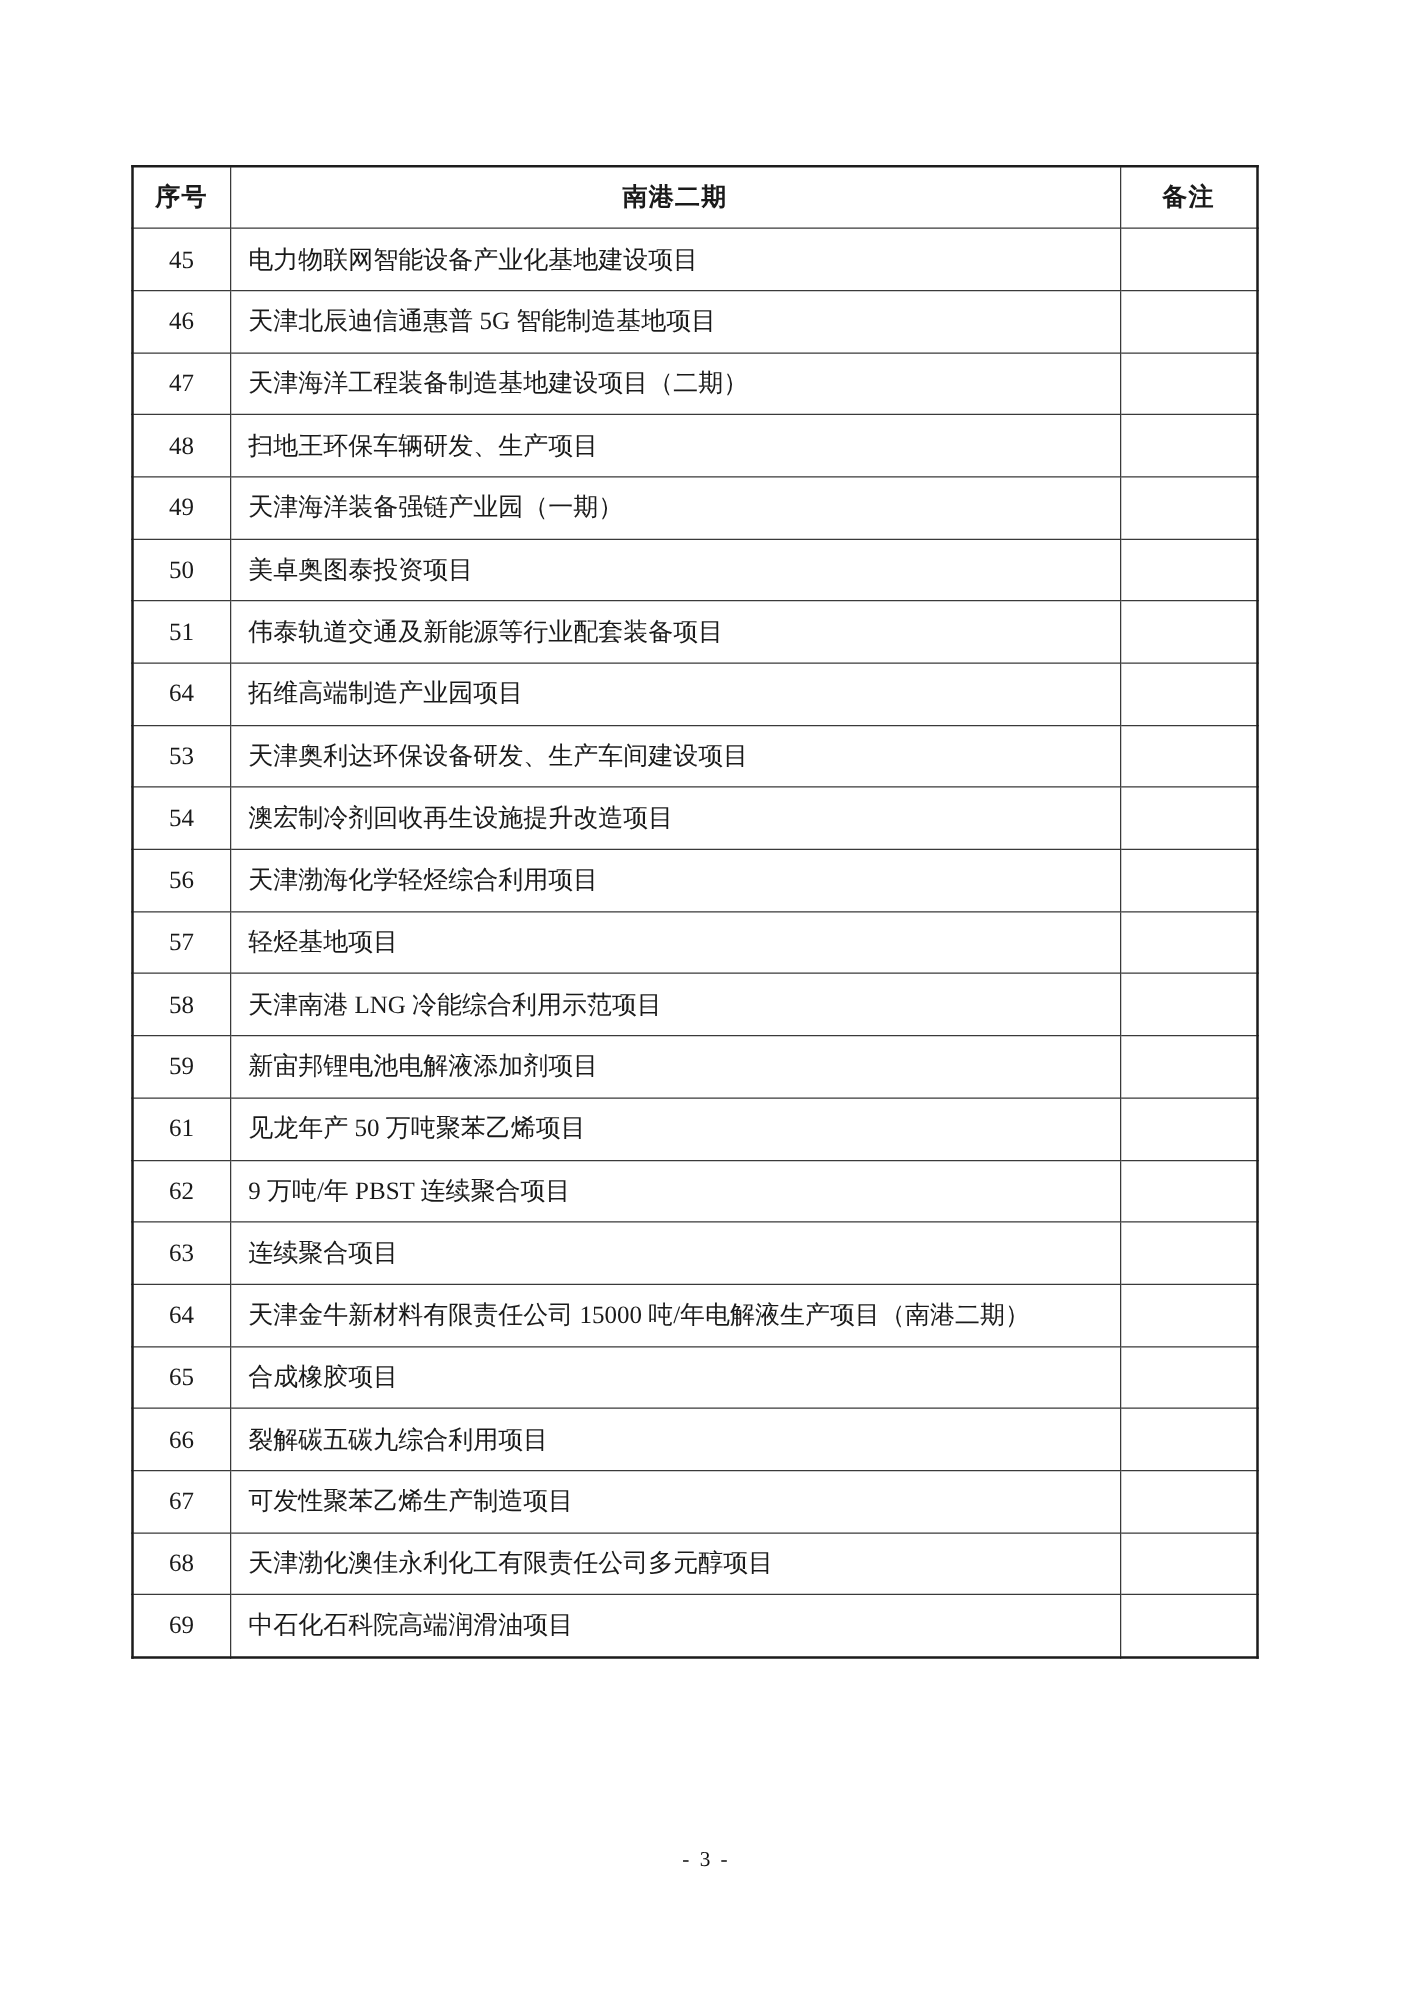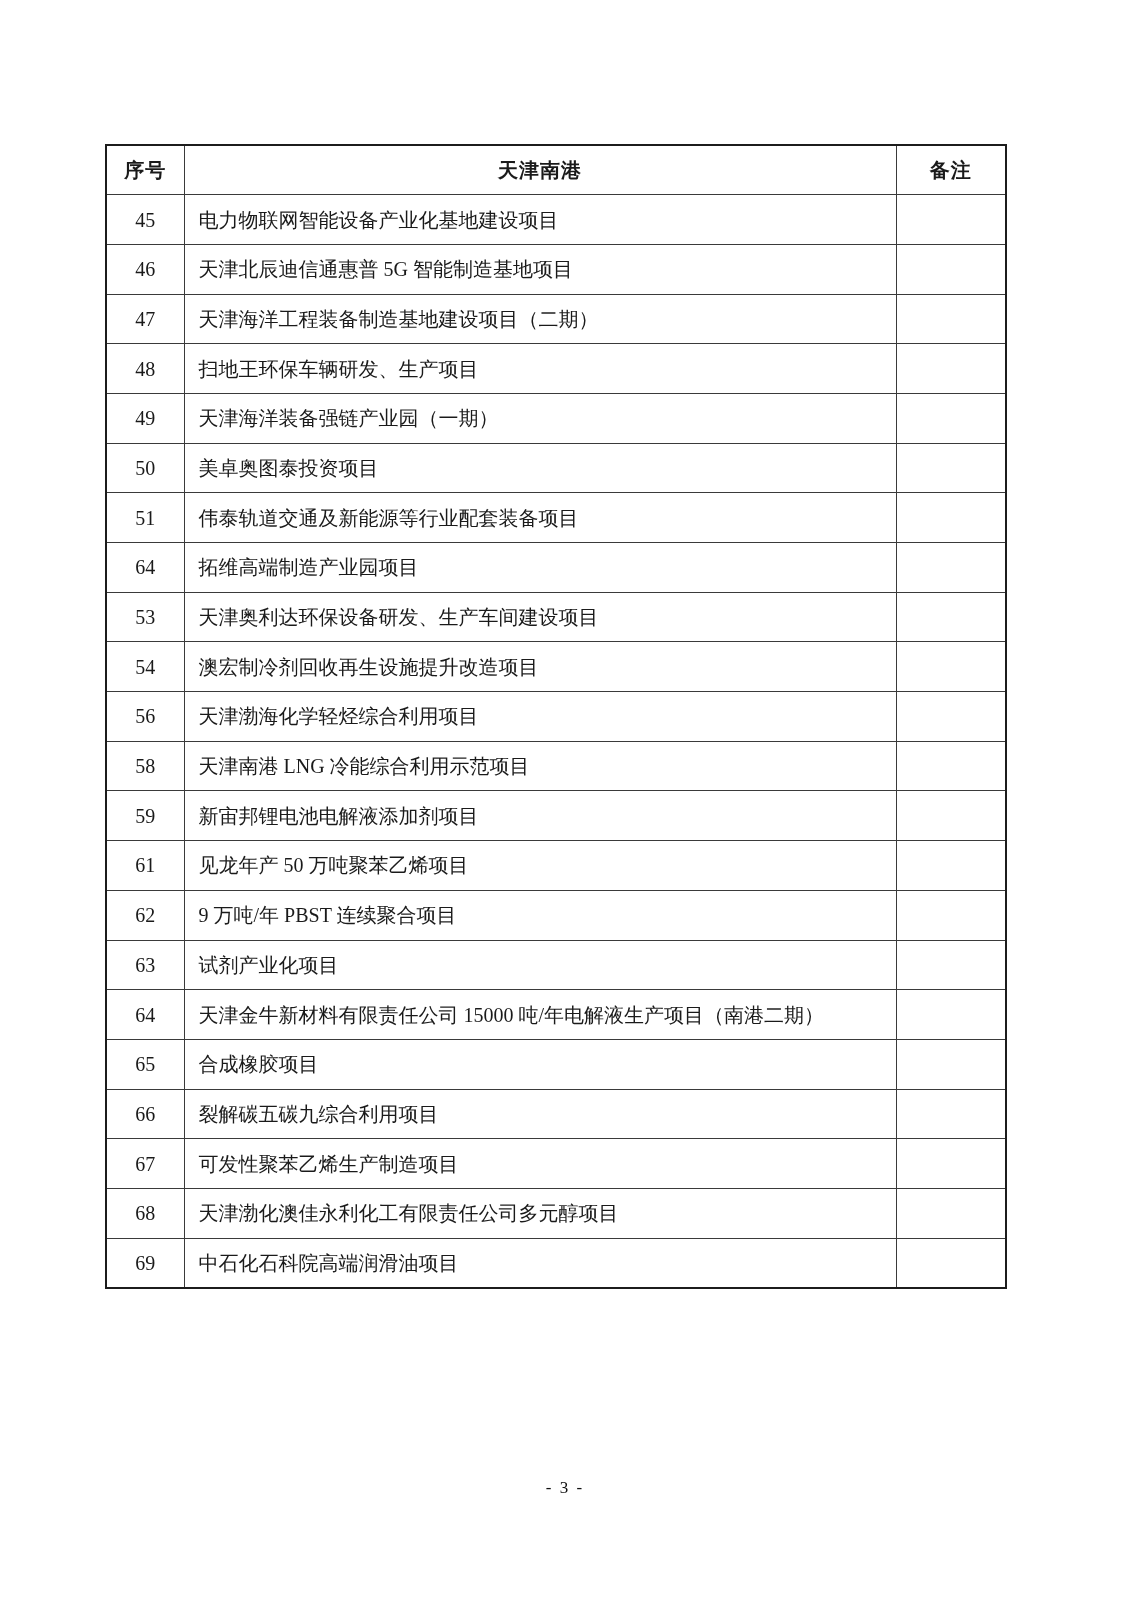--- a/index.html
+++ b/index.html
@@ -16,21 +16,21 @@
   .page {
     position: absolute;
     left: 0; top: 0;
     width: 1130px;
     height: 1600px;
     background: #ffffff;
   }
   table.doc-table {
     position: absolute;
     left: 105px;
-    top: 144px;
+    top: 132px;
     width: 900px;
     border-collapse: collapse;
     table-layout: fixed;
     border: 2.5px solid #1c1c1c;
   }
   table.doc-table th,
   table.doc-table td {
     border: 1.6px solid #3a3a3a;
     height: 49.7px;
     font-size: 20px;
@@ -77,21 +77,21 @@
 
   <table class="doc-table">
     <colgroup>
       <col class="c-no">
       <col class="c-name">
       <col class="c-note">
     </colgroup>
     <thead>
       <tr>
         <th>序号</th>
-        <th>天津南港</th>
+        <th>南港二期</th>
         <th>备注</th>
       </tr>
     </thead>
     <tbody>
         <tr>
           <td class="col-no">45</td>
           <td class="col-name">电力物联网智能设备产业化基地建设项目</td>
           <td class="col-note"></td>
         </tr>
         <tr>
@@ -138,20 +138,25 @@
           <td class="col-no">54</td>
           <td class="col-name">澳宏制冷剂回收再生设施提升改造项目</td>
           <td class="col-note"></td>
         </tr>
         <tr>
           <td class="col-no">56</td>
           <td class="col-name">天津渤海化学轻烃综合利用项目</td>
           <td class="col-note"></td>
         </tr>
         <tr>
+          <td class="col-no">57</td>
+          <td class="col-name">轻烃基地项目</td>
+          <td class="col-note"></td>
+        </tr>
+        <tr>
           <td class="col-no">58</td>
           <td class="col-name">天津南港 LNG 冷能综合利用示范项目</td>
           <td class="col-note"></td>
         </tr>
         <tr>
           <td class="col-no">59</td>
           <td class="col-name">新宙邦锂电池电解液添加剂项目</td>
           <td class="col-note"></td>
         </tr>
         <tr>
@@ -159,21 +164,21 @@
           <td class="col-name">见龙年产 50 万吨聚苯乙烯项目</td>
           <td class="col-note"></td>
         </tr>
         <tr>
           <td class="col-no">62</td>
           <td class="col-name">9 万吨/年 PBST 连续聚合项目</td>
           <td class="col-note"></td>
         </tr>
         <tr>
           <td class="col-no">63</td>
-          <td class="col-name">试剂产业化项目</td>
+          <td class="col-name">连续聚合项目</td>
           <td class="col-note"></td>
         </tr>
         <tr>
           <td class="col-no">64</td>
           <td class="col-name">天津金牛新材料有限责任公司 15000 吨/年电解液生产项目（南港二期）</td>
           <td class="col-note"></td>
         </tr>
         <tr>
           <td class="col-no">65</td>
           <td class="col-name">合成橡胶项目</td>

